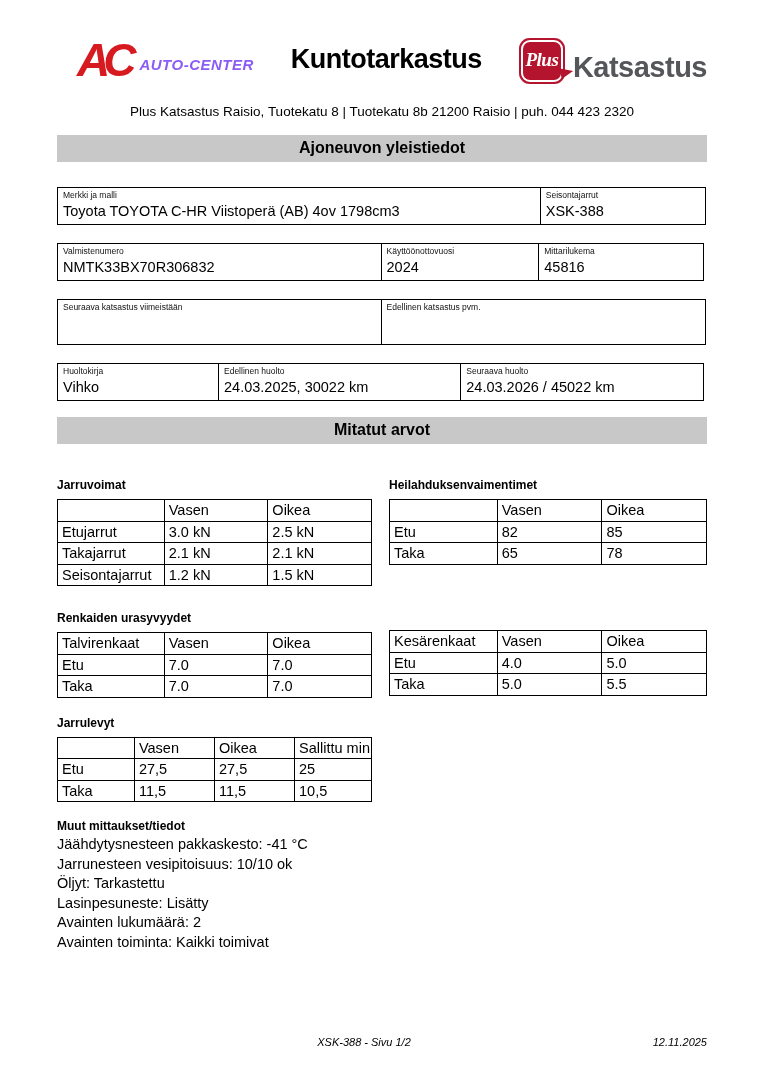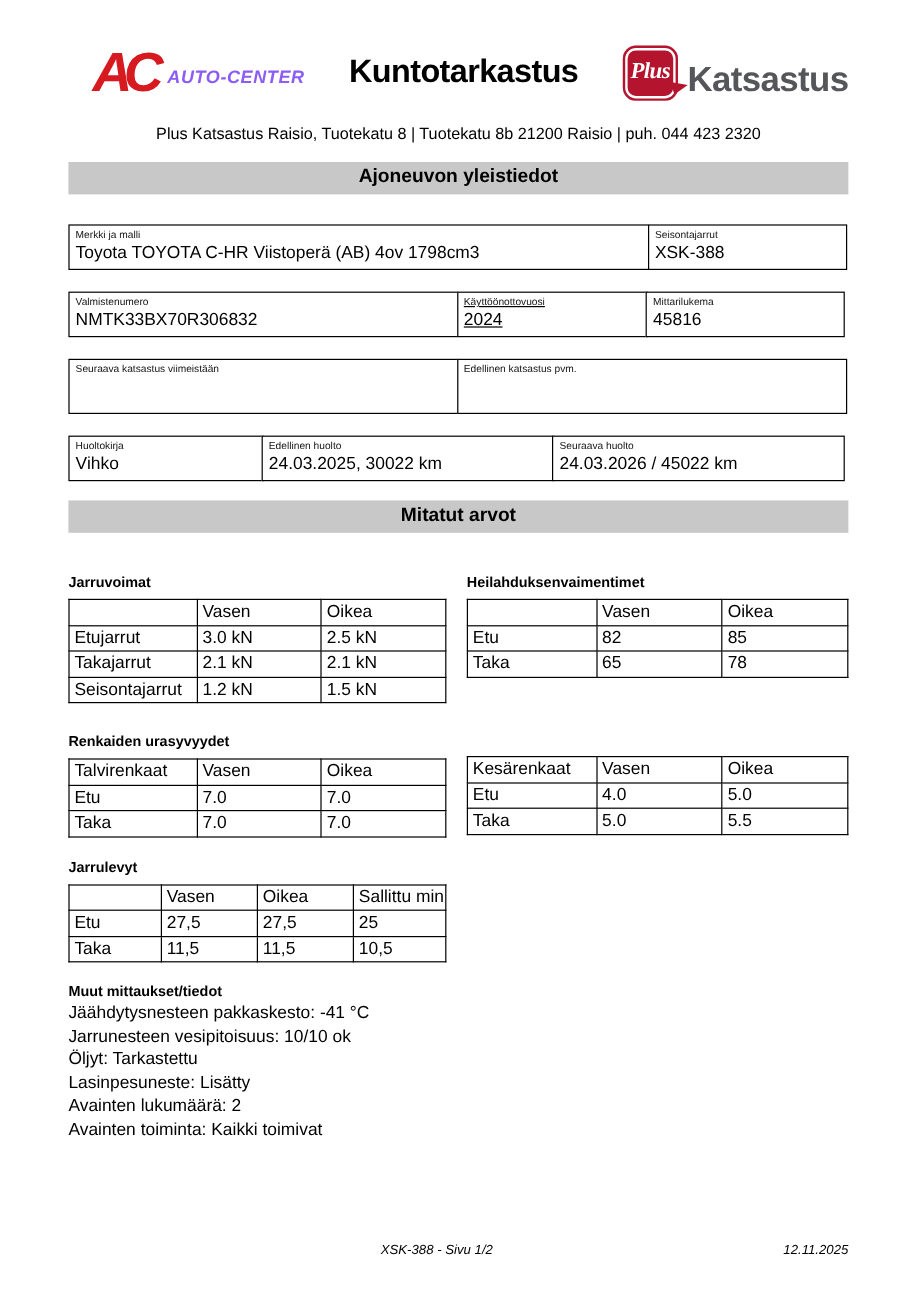--- a/index.html
+++ b/index.html
@@ -57,21 +57,21 @@
   .info-cell {
     border: 1.5px solid #000; padding: 2px 5px 2px 5px; background: #fff;
     height: 38px; overflow: hidden; margin-top: 16px;
   }
   .info-cell + .info-cell { margin-left: -1.5px; }
   .info-row.row-c .info-cell { height: 46px; }
   .info-label { display: block; font-size: 8.5px; line-height: 11px; color: #111; }
   .info-value { display: block; font-size: 14.5px; line-height: 18px; margin-top: 1px; white-space: nowrap; }
 
   .w74 { width: 74.5%; } .w26 { width: 25.5%; }
-  .w50 { width: 50%; }  .w24 { width: 24.5%; text-decoration: underline; } .w25x { width: 25.5%; }
+  .w50 { width: 50%; }  .w24 { width: 24.5%; } .w25x { width: 25.5%; }
   .w25 { width: 25%; }  .w37 { width: 37.5%; }
 
   
   .measured-grid { display: grid; grid-template-columns: 315px 318px; column-gap: 17px; }
   .m-heading { font-size: 12px; font-weight: bold; }
   .mt-first { margin-top: 34px; }
   .mt-row2 { margin-top: 25px; }
   .mt-row3 { margin-top: 18px; }
   .m-heading + table { margin-top: 7px; }
   .heading-spacer { height: 19px; }

